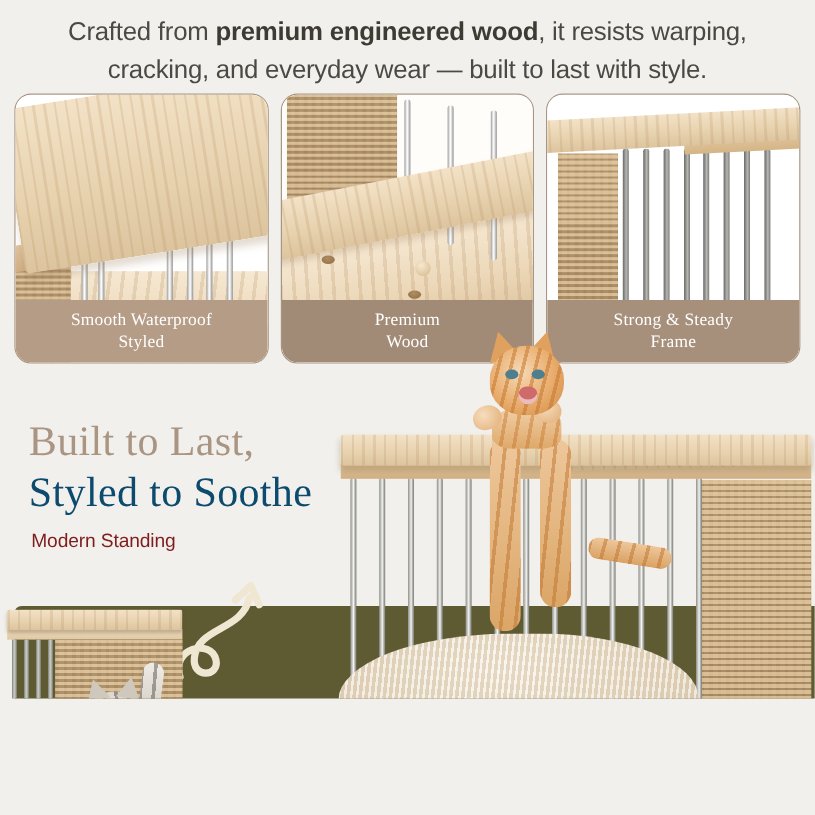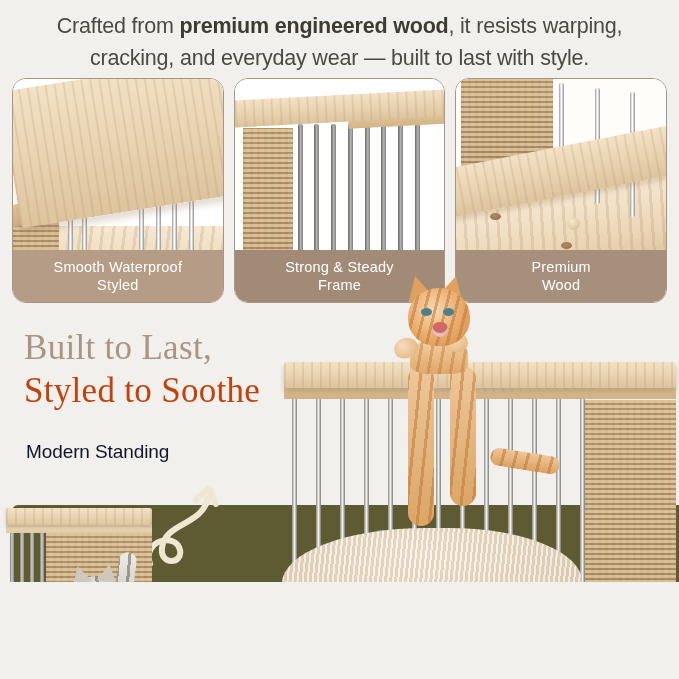--- a/index.html
+++ b/index.html
@@ -15,21 +15,21 @@
   .headline{
     position:absolute;left:0;top:10px;width:679px;
     text-align:center;
     font-size:21.5px;line-height:32px;
     color:#4a4a42;letter-spacing:-.2px;
     padding:0 16px;box-sizing:border-box;
   }
   .headline b{font-weight:bold;color:#3e3b33;}
 
   
-  .cards{position:absolute;left:12px;top:78px;width:655px;height:225px;display:flex;gap:10px;}
+  .cards{position:absolute;left:12px;top:78px;width:655px;height:225px;display:flex;gap:10px;font-family:Liberation Serif, serif;}
   .card{
     position:relative;flex:1;border:1.6px solid #a89685;border-radius:14px;
     background:#fdfcfa;overflow:hidden;
   }
   .card-photo{position:absolute;left:0;top:0;right:0;bottom:0;overflow:hidden;}
   .card-caption{
     position:absolute;left:0;right:0;bottom:0;height:52px;
     background:#a08a76;color:#fff;
     display:flex;align-items:center;justify-content:center;text-align:center;
     font-size:14.5px;line-height:18px;letter-spacing:.2px;
@@ -99,29 +99,29 @@
   .c3-bg{position:absolute;inset:0;background:#ffffff;}
   .c3-top{position:absolute;left:-4%;top:7%;width:108%;height:12%;transform:rotate(-3deg);}
   .c3-top2{position:absolute;left:54%;top:12%;width:52%;height:9%;transform:rotate(-3deg);
     background:linear-gradient(180deg,#e7cda4,#d4b587);}
   .c3-post{position:absolute;left:4%;top:22%;width:24%;height:72%;}
   .c3-floor{position:absolute;left:0;bottom:0;width:100%;height:22%;
     background:linear-gradient(180deg,#f4e7d4,#efe0c9);}
 
   
   .title{
-    position:absolute;left:24px;top:326px;width:330px;
+    position:absolute;left:24px;top:346px;width:330px;
     font-family:"Liberation Serif", serif;
     font-size:35px;line-height:43px;letter-spacing:.3px;
   }
   .title .l1{display:block;color:#a99582;}
-  .title .l2{display:block;color:#c2410c;}
+  .title .l2{display:block;color:#0c4a6e;}
   .subtitle{
     position:absolute;left:26px;top:440px;width:260px;
-    font-size:19px;line-height:24px;color:#0f172a;letter-spacing:-.1px;
+    font-size:16px;line-height:24px;color:#7f1d1d;letter-spacing:-.1px;
   }
 
   
   .olive{
     position:absolute;left:12px;top:505px;width:667px;height:132px;
     background:#5e5b33;border-radius:6px 0 0 0;
   }
   .arrow-wrap{position:absolute;left:140px;top:468px;width:110px;height:110px;}
 
   
@@ -247,20 +247,42 @@
         <div class="bar" style="left:76%;top:44%;height:42%"></div>
         <div class="bar" style="left:84%;top:43%;height:43%"></div>
         <div class="c1-shelf wood2"></div>
         <div class="c1-slabedge"></div>
         <div class="c1-slabtop wood"></div>
       </div>
       <div class="card-caption">
         <div>
           <span>Smooth Waterproof</span><br>
           <span>Styled</span>
+        </div>
+      </div>
+    </div>
+
+    <div class="card">
+      <div class="card-photo">
+        <div class="c2-bg"></div>
+        <div class="c2-base wood2"></div>
+        <div class="c2-hole" style="left:16%;top:60%"></div>
+        <div class="c2-hole" style="left:50%;top:73%"></div>
+        <div class="c2-dowel" style="left:18%;top:48%"></div>
+        <div class="c2-dowel" style="left:53%;top:62%"></div>
+        <div class="bar" style="left:49%;top:2%;height:48%"></div>
+        <div class="bar" style="left:66%;top:4%;height:52%"></div>
+        <div class="bar" style="left:83%;top:6%;height:56%"></div>
+        <div class="c2-rope sisal"></div>
+        <div class="c2-diag wood"></div>
+      </div>
+      <div class="card-caption">
+        <div>
+          <span>Premium</span><br>
+          <span>Wood</span>
         </div>
       </div>
     </div>
 
     <div class="card">
       <div class="card-photo">
         <div class="c3-bg"></div>
         <div class="c3-floor"></div>
         <div class="bar dark" style="left:30%;top:20%;height:78%"></div>
         <div class="bar dark" style="left:38%;top:20%;height:78%"></div>
@@ -271,42 +293,20 @@
         <div class="bar dark" style="left:78%;top:20%;height:72%"></div>
         <div class="bar dark" style="left:86%;top:20%;height:70%"></div>
         <div class="c3-post sisal"></div>
         <div class="c3-top2"></div>
         <div class="c3-top wood"></div>
       </div>
       <div class="card-caption">
         <div>
           <span>Strong &amp; Steady</span><br>
           <span>Frame</span>
-        </div>
-      </div>
-    </div>
-
-    <div class="card">
-      <div class="card-photo">
-        <div class="c2-bg"></div>
-        <div class="c2-base wood2"></div>
-        <div class="c2-hole" style="left:16%;top:60%"></div>
-        <div class="c2-hole" style="left:50%;top:73%"></div>
-        <div class="c2-dowel" style="left:18%;top:48%"></div>
-        <div class="c2-dowel" style="left:53%;top:62%"></div>
-        <div class="bar" style="left:49%;top:2%;height:48%"></div>
-        <div class="bar" style="left:66%;top:4%;height:52%"></div>
-        <div class="bar" style="left:83%;top:6%;height:56%"></div>
-        <div class="c2-rope sisal"></div>
-        <div class="c2-diag wood"></div>
-      </div>
-      <div class="card-caption">
-        <div>
-          <span>Premium</span><br>
-          <span>Wood</span>
         </div>
       </div>
     </div>
   </div>
 
   <div class="title">
     <span class="l1">Built to Last,</span>
     <span class="l2">Styled to Soothe</span>
   </div>
   <div class="subtitle">

